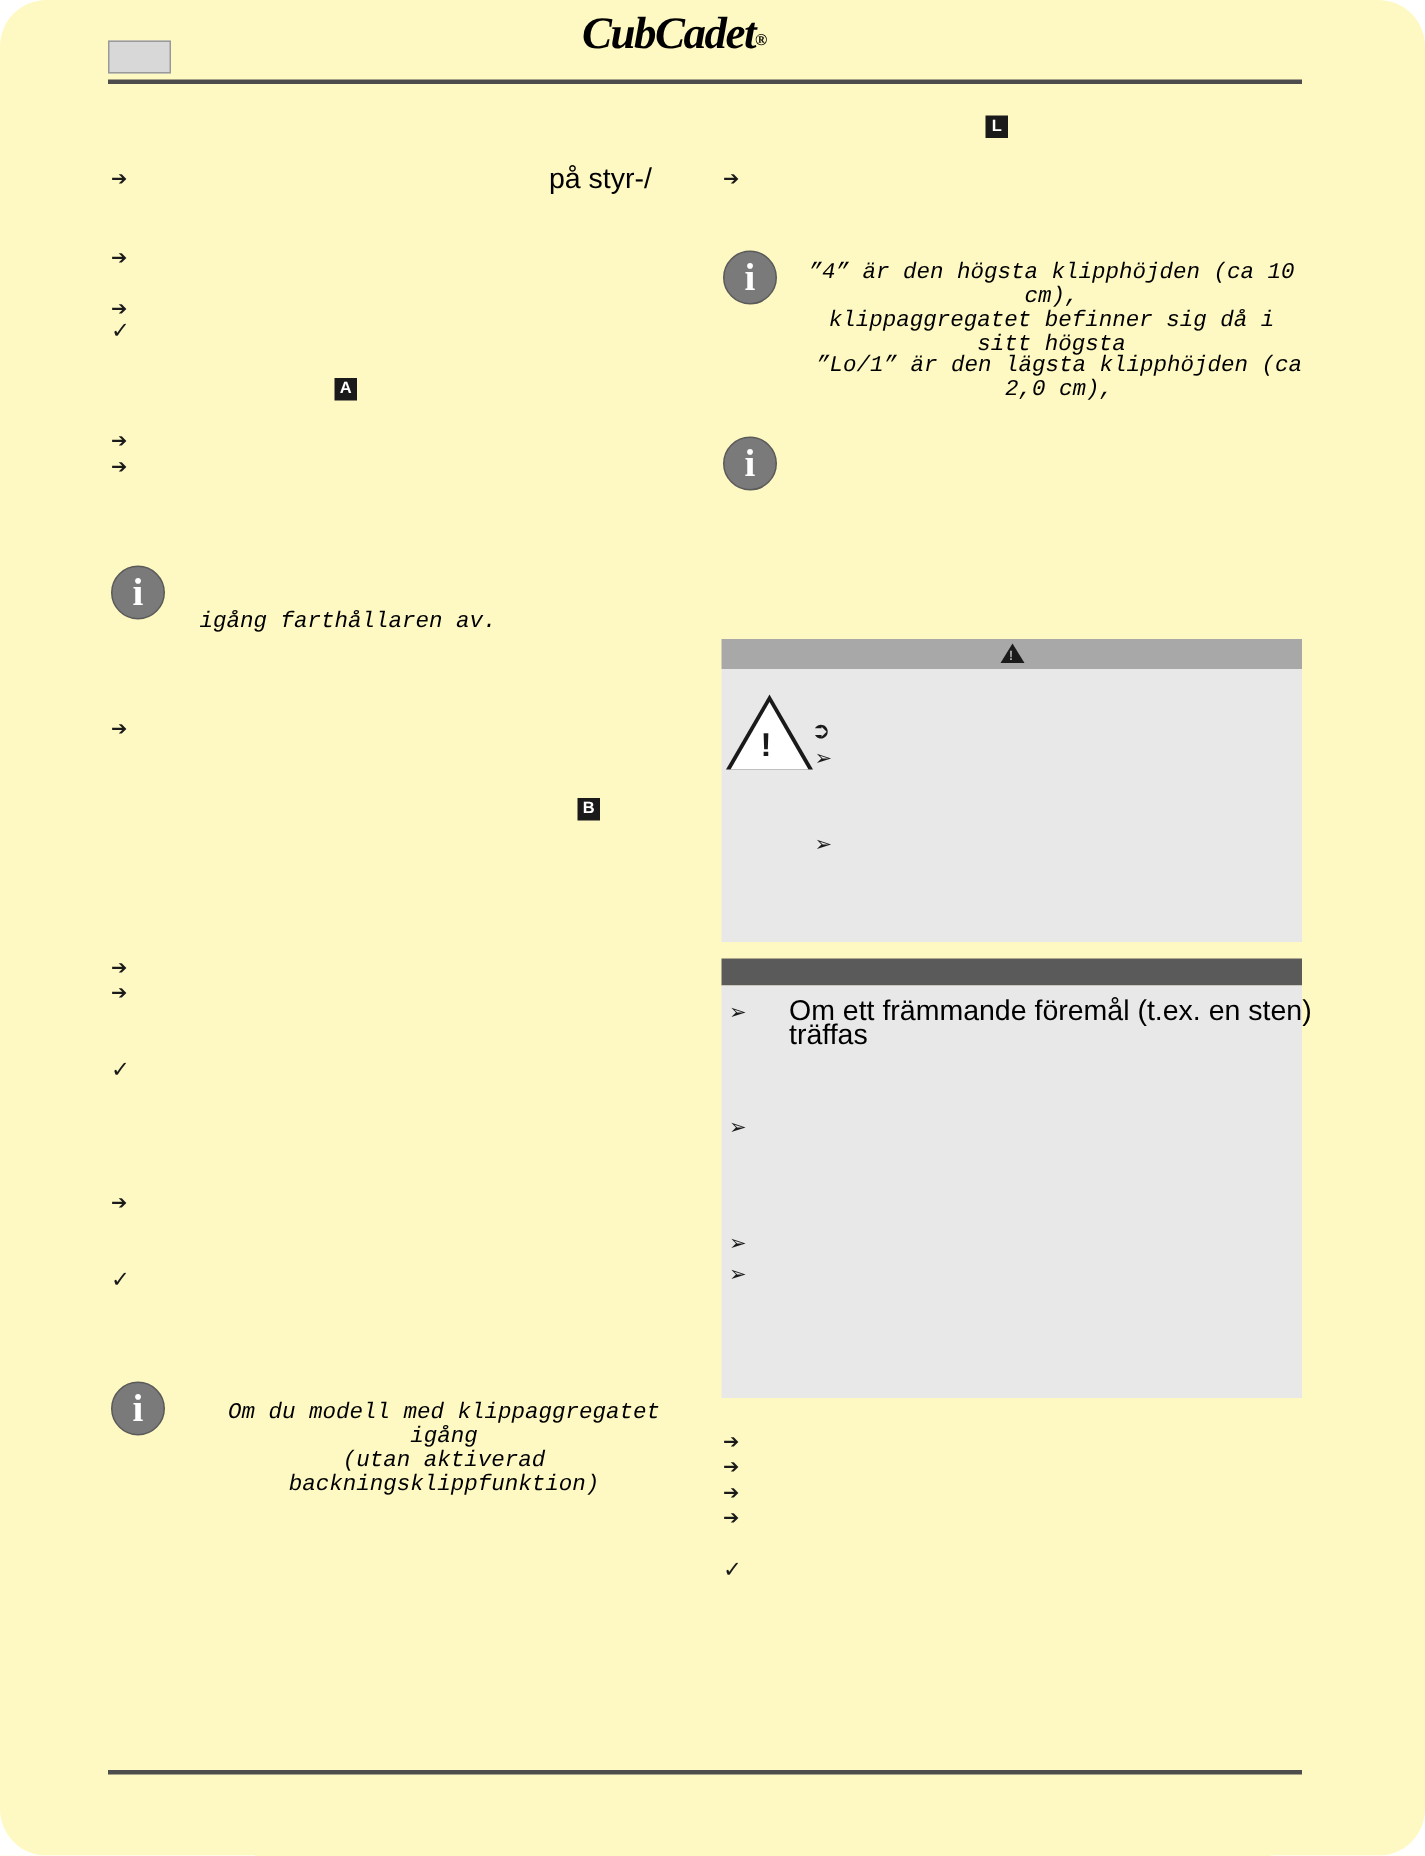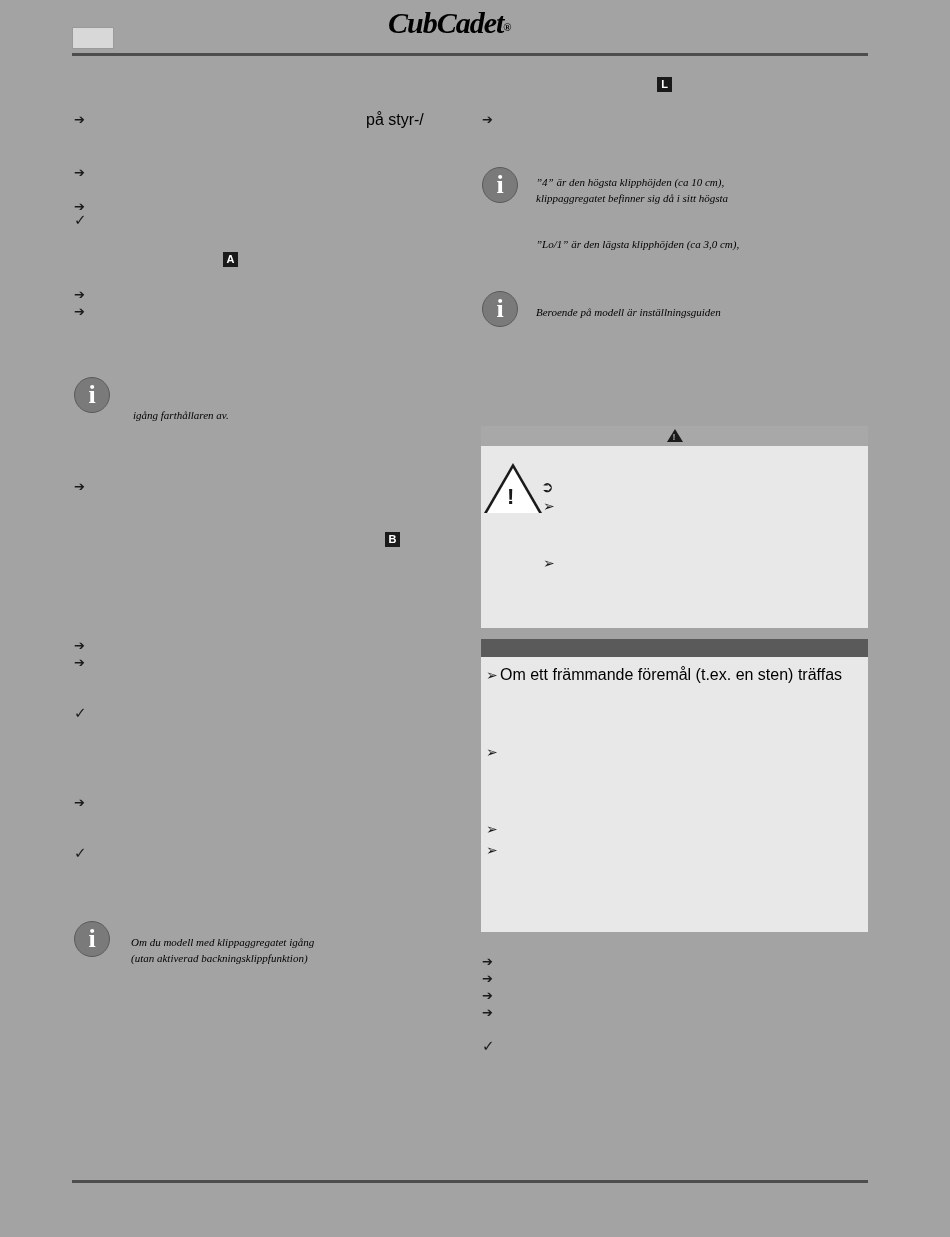--- a/index.html
+++ b/index.html
@@ -8,22 +8,23 @@
     background: #ffffff;
   }
   body {
     font-family: "Liberation Sans", sans-serif;
     color: #000000;
   }
   .page {
     position: relative;
     width: 950px;
     height: 1237px;
-    background: #a3a3a3;
+    background: #fef9c3;
     overflow: hidden;
+    border-radius: 31px;
   }
 
   
   .brand-logo {
     position: absolute;
     left: 388px;
     top: 6px;
     width: 180px;
     height: 32px;
     font-family: "Liberation Serif", serif;
@@ -119,31 +120,32 @@
     font-family: "Liberation Serif", serif;
     font-weight: bold;
     font-size: 26px;
     color: #ffffff;
     line-height: 32px;
   }
 
   
   .itx {
     position: absolute;
-    font-family: Liberation Serif, serif;
+    font-family: Liberation Mono, monospace;
     font-style: italic;
-    font-size: 11px;
+    font-size: 15px;
     line-height: 16px;
     color: #000000;
     white-space: pre-line;
+    text-align: center;
   }
   .ptx {
     position: absolute;
     font-family: "Liberation Sans", sans-serif;
-    font-size: 16px;
+    font-size: 19px;
     line-height: 16px;
     color: #000000;
     white-space: pre-line;
   }
 
   
   .panel {
     position: absolute;
     background: #e8e8e8;
   }
@@ -248,40 +250,39 @@
   <div class="itx" style="left:131px; top:934px; width:330px;">Om du modell med klippaggregatet igång
 (utan aktiverad backningsklippfunktion)</div>
 
   <div class="letter-badge" style="left:657px; top:77px;">L</div>
 
   <div class="arrow" style="left:482px; top:113px;">➔</div>
 
   <div class="info-icon" style="left:482px; top:167px;"></div>
   <div class="itx" style="left:536px; top:174px; width:330px;">”4” är den högsta klipphöjden (ca 10 cm),
 klippaggregatet befinner sig då i sitt högsta</div>
-  <div class="itx" style="left:536px; top:236px; width:340px;">”Lo/1” är den lägsta klipphöjden (ca 3,0 cm),</div>
+  <div class="itx" style="left:536px; top:236px; width:340px;">”Lo/1” är den lägsta klipphöjden (ca 2,0 cm),</div>
 
   <div class="info-icon" style="left:482px; top:291px;"></div>
-  <div class="itx" style="left:536px; top:304px; width:330px;">Beroende på modell är inställningsguiden</div>
 
   <div class="panel-head-grey" style="left:481px; top:426px; width:387px;">
     <span class="warn-tri-small"></span>
   </div>
   <div class="panel" style="left:481px; top:446px; width:387px; height:182px;"></div>
   <div class="warn-tri-big-outline" style="left:484px; top:463px;"></div>
   <div class="warn-tri-big" style="left:487px; top:468px;"></div>
   <div class="warn-tri-big-excl" style="left:507px; top:484px;">!</div>
   <div class="loop-icon" style="left:541px; top:478px;">➲</div>
   <div class="bullet-arrow" style="left:543px; top:499px;">➢</div>
   <div class="bullet-arrow" style="left:543px; top:556px;">➢</div>
 
   <div class="panel-head-dark" style="left:481px; top:639px; width:387px;"></div>
   <div class="panel" style="left:481px; top:657px; width:387px; height:275px;"></div>
   <div class="bullet-arrow" style="left:486px; top:668px;">➢</div>
-  <div class="ptx" style="left:500px; top:667px; width:370px;">Om ett främmande föremål (t.ex. en sten) träffas</div>
+  <div class="ptx" style="left:526px; top:667px; width:370px;">Om ett främmande föremål (t.ex. en sten) träffas</div>
   <div class="bullet-arrow" style="left:486px; top:745px;">➢</div>
   <div class="bullet-arrow" style="left:486px; top:822px;">➢</div>
   <div class="bullet-arrow" style="left:486px; top:843px;">➢</div>
 
   <div class="arrow" style="left:482px; top:955px;">➔</div>
   <div class="arrow" style="left:482px; top:972px;">➔</div>
   <div class="arrow" style="left:482px; top:989px;">➔</div>
   <div class="arrow" style="left:482px; top:1006px;">➔</div>
   <div class="check" style="left:482px; top:1039px;">✓</div>
 

